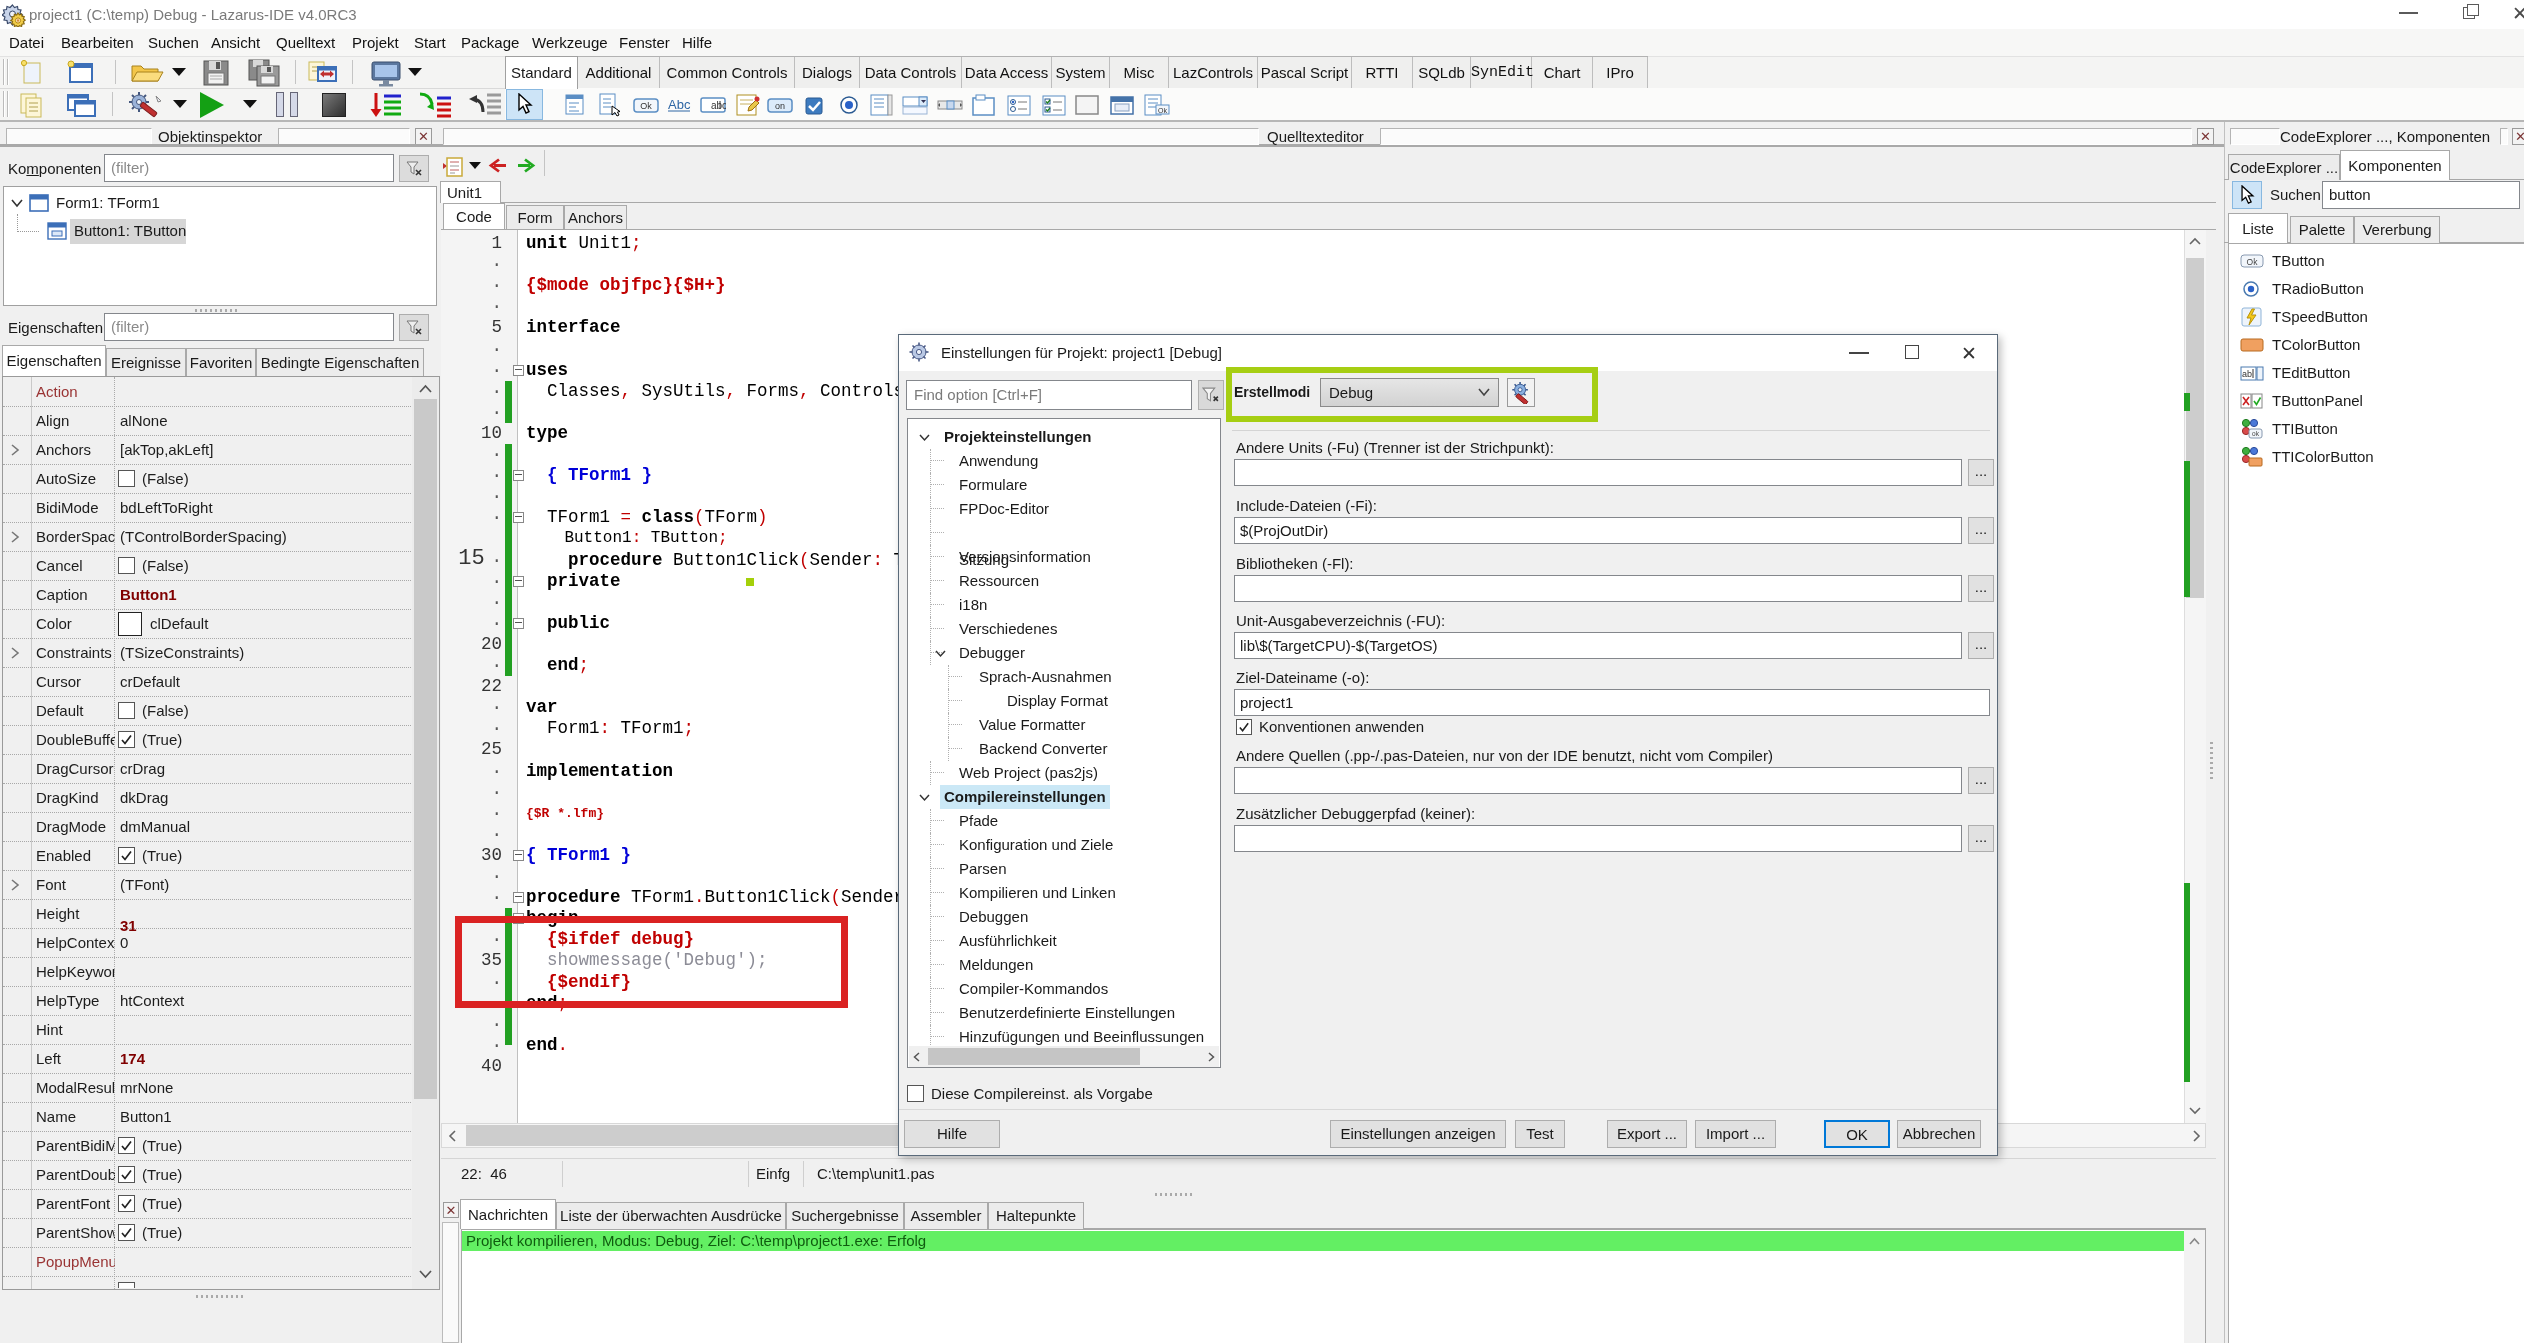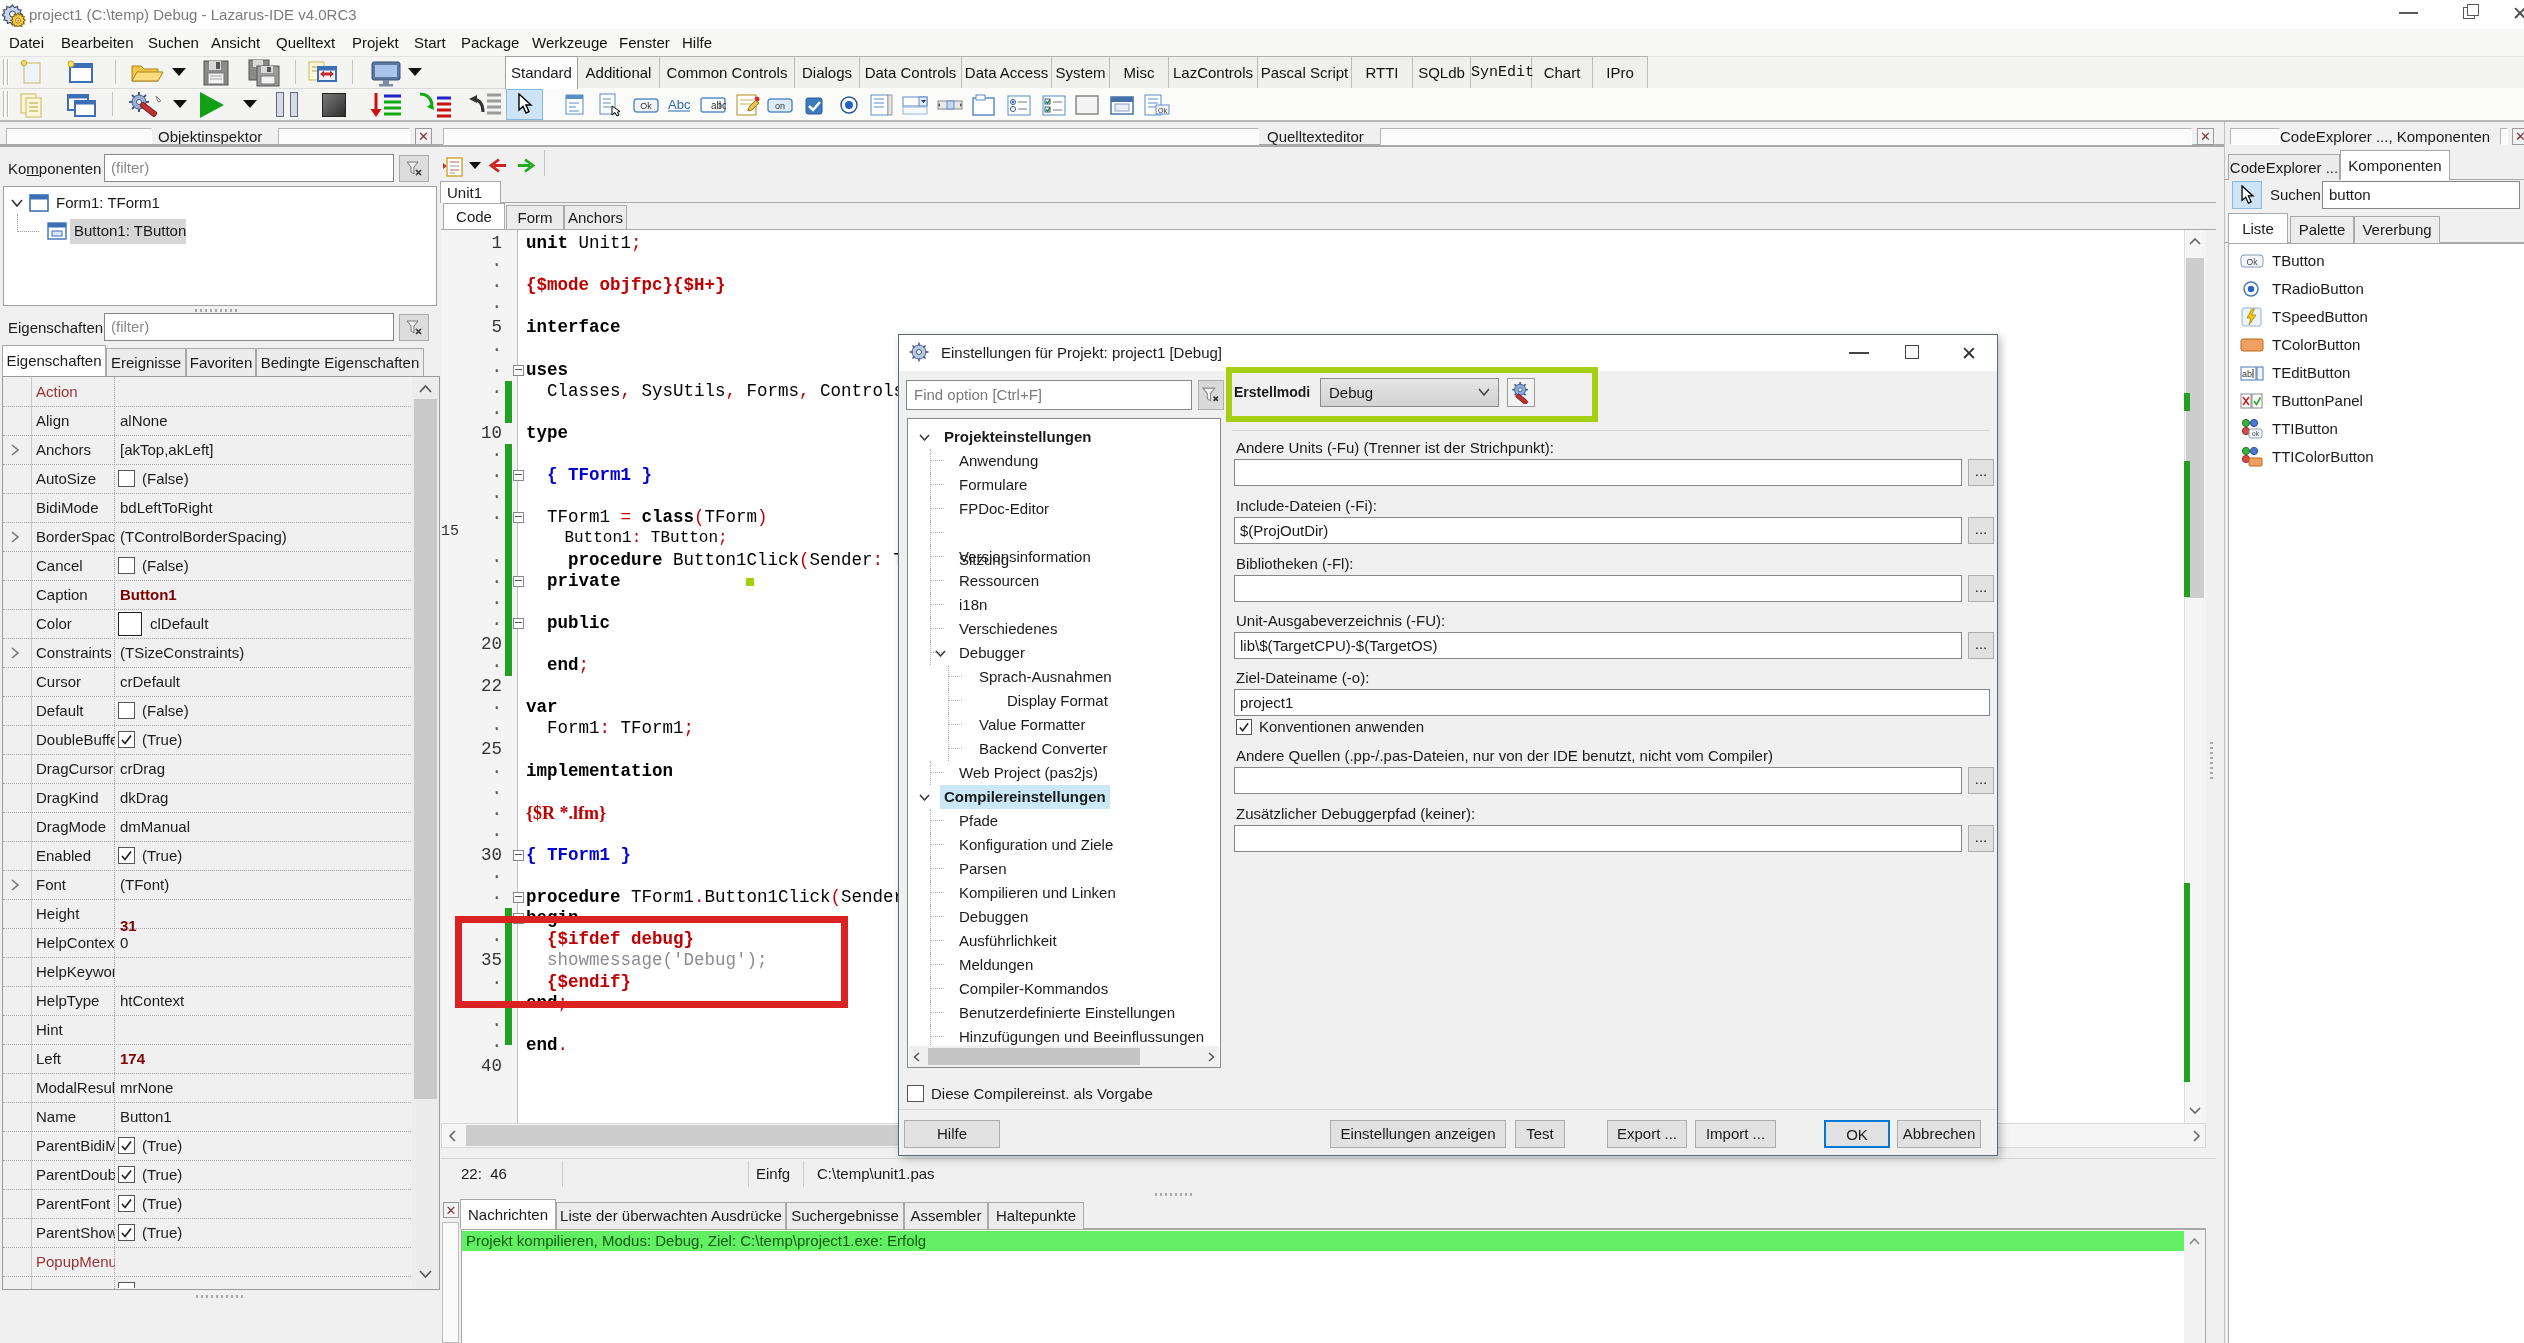--- a/index.html
+++ b/index.html
@@ -527,21 +527,21 @@
 <div class="abs mono" style="left:526px;top:380.7px;height:21px;line-height:21.1px;font-size:17.5px;white-space:pre;color:#000;">&nbsp;&nbsp;Classes<span class="sym">,</span> SysUtils<span class="sym">,</span> Forms<span class="sym">,</span> Controls<span class="sym">,</span> Graphics<span class="sym">,</span> Dialogs<span class="sym">,</span> StdCtrls<span class="sym">;</span></div>
 <div class="abs mono" style="left:441px;top:398.8px;width:61px;height:21px;line-height:21.1px;font-size:17.5px;text-align:right;color:#555;">.</div>
 <div class="abs mono" style="left:441px;top:422.9px;width:61px;height:21px;line-height:21.1px;font-size:17.5px;text-align:right;color:#333;">10</div>
 <div class="abs mono" style="left:526px;top:422.9px;height:21px;line-height:21.1px;font-size:17.5px;white-space:pre;color:#000;"><span class="k">type</span></div>
 <div class="abs mono" style="left:441px;top:441.0px;width:61px;height:21px;line-height:21.1px;font-size:17.5px;text-align:right;color:#555;">.</div>
 <div class="abs mono" style="left:441px;top:462.1px;width:61px;height:21px;line-height:21.1px;font-size:17.5px;text-align:right;color:#555;">.</div>
 <div class="abs mono" style="left:526px;top:465.1px;height:21px;line-height:21.1px;font-size:17.5px;white-space:pre;color:#000;">&nbsp;&nbsp;<span class="cmt">{ TForm1 }</span></div>
 <div class="abs mono" style="left:441px;top:483.2px;width:61px;height:21px;line-height:21.1px;font-size:17.5px;text-align:right;color:#555;">.</div>
 <div class="abs mono" style="left:441px;top:504.3px;width:61px;height:21px;line-height:21.1px;font-size:17.5px;text-align:right;color:#555;">.</div>
 <div class="abs mono" style="left:526px;top:507.3px;height:21px;line-height:21.1px;font-size:17.5px;white-space:pre;color:#000;">&nbsp;&nbsp;TForm1 <span class="sym">=</span> <span class="k">class</span><span class="sym">(</span>TForm<span class="sym">)</span></div>
-<div class="abs mono" style="left:441px;top:521px;width:61px;height:21px;line-height:21.1px;font-size:15px;text-align:left;color:#333;">15</div>
+<div class="abs mono" style="left:441px;top:548px;width:61px;height:21px;line-height:21.1px;font-size:22px;text-align:center;color:#333;">15</div>
 <div class="abs mono" style="left:526px;top:528.4px;height:21px;line-height:21.1px;font-size:16px;white-space:pre;color:#000;">&nbsp;&nbsp;&nbsp;&nbsp;Button1<span class="sym">:</span> TButton<span class="sym">;</span></div>
 <div class="abs mono" style="left:441px;top:546.5px;width:61px;height:21px;line-height:21.1px;font-size:17.5px;text-align:right;color:#555;">.</div>
 <div class="abs mono" style="left:526px;top:549.5px;height:21px;line-height:21.1px;font-size:17.5px;white-space:pre;color:#000;">&nbsp;&nbsp;&nbsp;&nbsp;<span class="k">procedure</span> Button1Click<span class="sym">(</span>Sender<span class="sym">:</span> TObject<span class="sym">);</span></div>
 <div class="abs mono" style="left:441px;top:567.6px;width:61px;height:21px;line-height:21.1px;font-size:17.5px;text-align:right;color:#555;">.</div>
 <div class="abs mono" style="left:526px;top:570.6px;height:21px;line-height:21.1px;font-size:17.5px;white-space:pre;color:#000;">&nbsp;&nbsp;<span class="k">private</span></div>
 <div class="abs mono" style="left:441px;top:588.7px;width:61px;height:21px;line-height:21.1px;font-size:17.5px;text-align:right;color:#555;">.</div>
 <div class="abs mono" style="left:441px;top:609.8px;width:61px;height:21px;line-height:21.1px;font-size:17.5px;text-align:right;color:#555;">.</div>
 <div class="abs mono" style="left:526px;top:612.8px;height:21px;line-height:21.1px;font-size:17.5px;white-space:pre;color:#000;">&nbsp;&nbsp;<span class="k">public</span></div>
 <div class="abs mono" style="left:441px;top:633.9px;width:61px;height:21px;line-height:21.1px;font-size:17.5px;text-align:right;color:#333;">20</div>
 <div class="abs mono" style="left:441px;top:652.0px;width:61px;height:21px;line-height:21.1px;font-size:17.5px;text-align:right;color:#555;">.</div>
@@ -549,21 +549,21 @@
 <div class="abs mono" style="left:441px;top:676.1px;width:61px;height:21px;line-height:21.1px;font-size:17.5px;text-align:right;color:#333;">22</div>
 <div class="abs mono" style="left:441px;top:694.2px;width:61px;height:21px;line-height:21.1px;font-size:17.5px;text-align:right;color:#555;">.</div>
 <div class="abs mono" style="left:526px;top:697.2px;height:21px;line-height:21.1px;font-size:17.5px;white-space:pre;color:#000;"><span class="k">var</span></div>
 <div class="abs mono" style="left:441px;top:715.3px;width:61px;height:21px;line-height:21.1px;font-size:17.5px;text-align:right;color:#555;">.</div>
 <div class="abs mono" style="left:526px;top:718.3px;height:21px;line-height:21.1px;font-size:17.5px;white-space:pre;color:#000;">&nbsp;&nbsp;Form1<span class="sym">:</span> TForm1<span class="sym">;</span></div>
 <div class="abs mono" style="left:441px;top:739.4px;width:61px;height:21px;line-height:21.1px;font-size:17.5px;text-align:right;color:#333;">25</div>
 <div class="abs mono" style="left:441px;top:757.5px;width:61px;height:21px;line-height:21.1px;font-size:17.5px;text-align:right;color:#555;">.</div>
 <div class="abs mono" style="left:526px;top:760.5px;height:21px;line-height:21.1px;font-size:17.5px;white-space:pre;color:#000;"><span class="k">implementation</span></div>
 <div class="abs mono" style="left:441px;top:778.6px;width:61px;height:21px;line-height:21.1px;font-size:17.5px;text-align:right;color:#555;">.</div>
 <div class="abs mono" style="left:441px;top:799.7px;width:61px;height:21px;line-height:21.1px;font-size:17.5px;text-align:right;color:#555;">.</div>
-<div class="abs mono" style="left:526px;top:802.7px;height:21px;line-height:21.1px;font-size:18px;white-space:pre;color:#000;font-family:Liberation Serif, serif;"><span class="dir">{$R *.lfm}</span></div>
+<div class="abs mono" style="left:526px;top:802.7px;height:21px;line-height:21.1px;font-size:13px;white-space:pre;color:#000;"><span class="dir">{$R *.lfm}</span></div>
 <div class="abs mono" style="left:441px;top:820.8px;width:61px;height:21px;line-height:21.1px;font-size:17.5px;text-align:right;color:#555;">.</div>
 <div class="abs mono" style="left:441px;top:844.9px;width:61px;height:21px;line-height:21.1px;font-size:17.5px;text-align:right;color:#333;">30</div>
 <div class="abs mono" style="left:526px;top:844.9px;height:21px;line-height:21.1px;font-size:17.5px;white-space:pre;color:#000;"><span class="cmt">{ TForm1 }</span></div>
 <div class="abs mono" style="left:441px;top:863.0px;width:61px;height:21px;line-height:21.1px;font-size:17.5px;text-align:right;color:#555;">.</div>
 <div class="abs mono" style="left:441px;top:884.1px;width:61px;height:21px;line-height:21.1px;font-size:17.5px;text-align:right;color:#555;">.</div>
 <div class="abs mono" style="left:526px;top:887.1px;height:21px;line-height:21.1px;font-size:17.5px;white-space:pre;color:#000;"><span class="k">procedure</span> TForm1<span class="sym">.</span>Button1Click<span class="sym">(</span>Sender<span class="sym">:</span> TObject<span class="sym">);</span></div>
 <div class="abs mono" style="left:441px;top:905.2px;width:61px;height:21px;line-height:21.1px;font-size:17.5px;text-align:right;color:#555;">.</div>
 <div class="abs mono" style="left:526px;top:908.2px;height:21px;line-height:21.1px;font-size:17.5px;white-space:pre;color:#000;"><span class="k">begin</span></div>
 <div class="abs mono" style="left:441px;top:926.3px;width:61px;height:21px;line-height:21.1px;font-size:17.5px;text-align:right;color:#555;">.</div>
 <div class="abs mono" style="left:526px;top:929.3px;height:21px;line-height:21.1px;font-size:17.5px;white-space:pre;color:#000;">&nbsp;&nbsp;<span class="dir">{$ifdef debug}</span></div>

